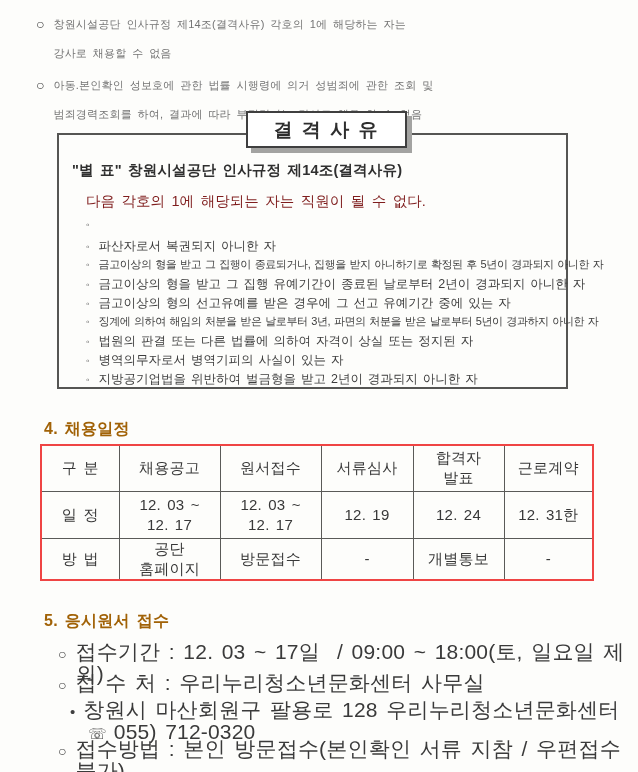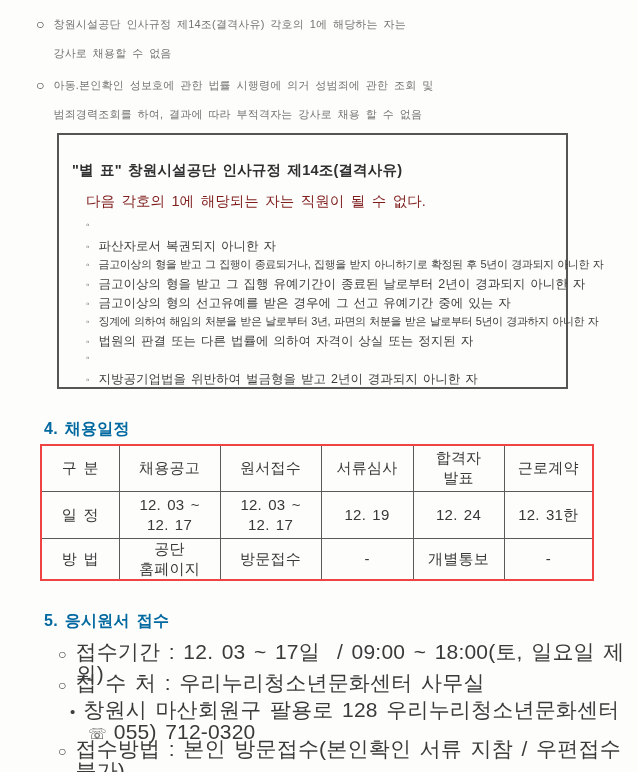--- a/index.html
+++ b/index.html
@@ -34,21 +34,21 @@
     border:2px solid #555553;box-sizing:border-box;z-index:1;
   }
   .dq-heading{margin:26px 0 0 13px;font-size:14.5px;font-weight:bold;color:#2f2f2f;letter-spacing:0.2px;word-spacing:2px;}
   .dq-intro{margin:12px 0 0 27px;font-size:14.5px;color:#7f1d1d;word-spacing:2.5px;}
   .dq-list{list-style:none;margin:8px 0 0 0;padding:0 0 0 27px;}
   .dq-list li{display:flex;align-items:baseline;height:19px;font-size:12.5px;color:#3d3d3d;white-space:nowrap;word-spacing:1.5px;}
   .dq-list li .sb{font-size:10px;margin-right:9px;color:#4a4a4a;flex:0 0 auto;}
   .dq-list li.narrow span.t{font-size:11px;letter-spacing:-0.4px;word-spacing:1px;}
 
   
-  .sec-heading{position:absolute;left:44px;font-size:16px;font-weight:bold;color:#0369a1;letter-spacing:0.3px;word-spacing:2px;}
+  .sec-heading{position:absolute;left:44px;font-size:16px;font-weight:bold;color:#a16207;letter-spacing:0.3px;word-spacing:2px;}
   .sec4{top:419px;}
   .sec5{top:611px;}
 
   
   .sched-table{
     position:absolute;left:40px;top:444px;
     border-collapse:collapse;border:2px solid #ef4444;
     table-layout:fixed;
   }
   .sched-table th,.sched-table td{
@@ -85,20 +85,23 @@
       <div class="btext">창원시설공단 인사규정 제14조(결격사유) 각호의 1에 해당하는 자는
 강사로 채용할 수 없음</div>
     </div>
     <div class="brow">
       <span class="big-circle">○</span>
       <div class="btext">아동.본인확인 성보호에 관한 법률 시행령에 의거 성범죄에 관한 조회 및
 범죄경력조회를 하여, 결과에 따라 부적격자는 강사로 채용 할 수 없음</div>
     </div>
   </div>
 
+  <div class="dq-title">
+    <span>결 격 사 유</span>
+  </div>
 
   <div class="dq-outer">
     <div class="dq-heading">"별 표" 창원시설공단 인사규정 제14조(결격사유)</div>
     <div class="dq-intro">다음 각호의 1에 해당되는 자는 직원이 될 수 없다.</div>
     <ul class="dq-list">
       <li>
           <span class="sb">◦</span>
         </li>
       <li>
           <span class="sb">◦</span>
@@ -119,20 +122,21 @@
       <li class="narrow">
           <span class="sb">◦</span>
           <span class="t">징계에 의하여 해임의 처분을 받은 날로부터 3년, 파면의 처분을 받은 날로부터 5년이 경과하지 아니한 자</span>
         </li>
       <li>
           <span class="sb">◦</span>
           <span class="t">법원의 판결 또는 다른 법률에 의하여 자격이 상실 또는 정지된 자</span>
         </li>
       <li>
           <span class="sb">◦</span>
+          <span class="t">병역의무자로서 병역기피의 사실이 있는 자</span>
         </li>
       <li>
           <span class="sb">◦</span>
           <span class="t">지방공기업법을 위반하여 벌금형을 받고 2년이 경과되지 아니한 자</span>
         </li>
     </ul>
   </div>
 
   <div class="sec-heading sec4">4. 채용일정</div>
 

